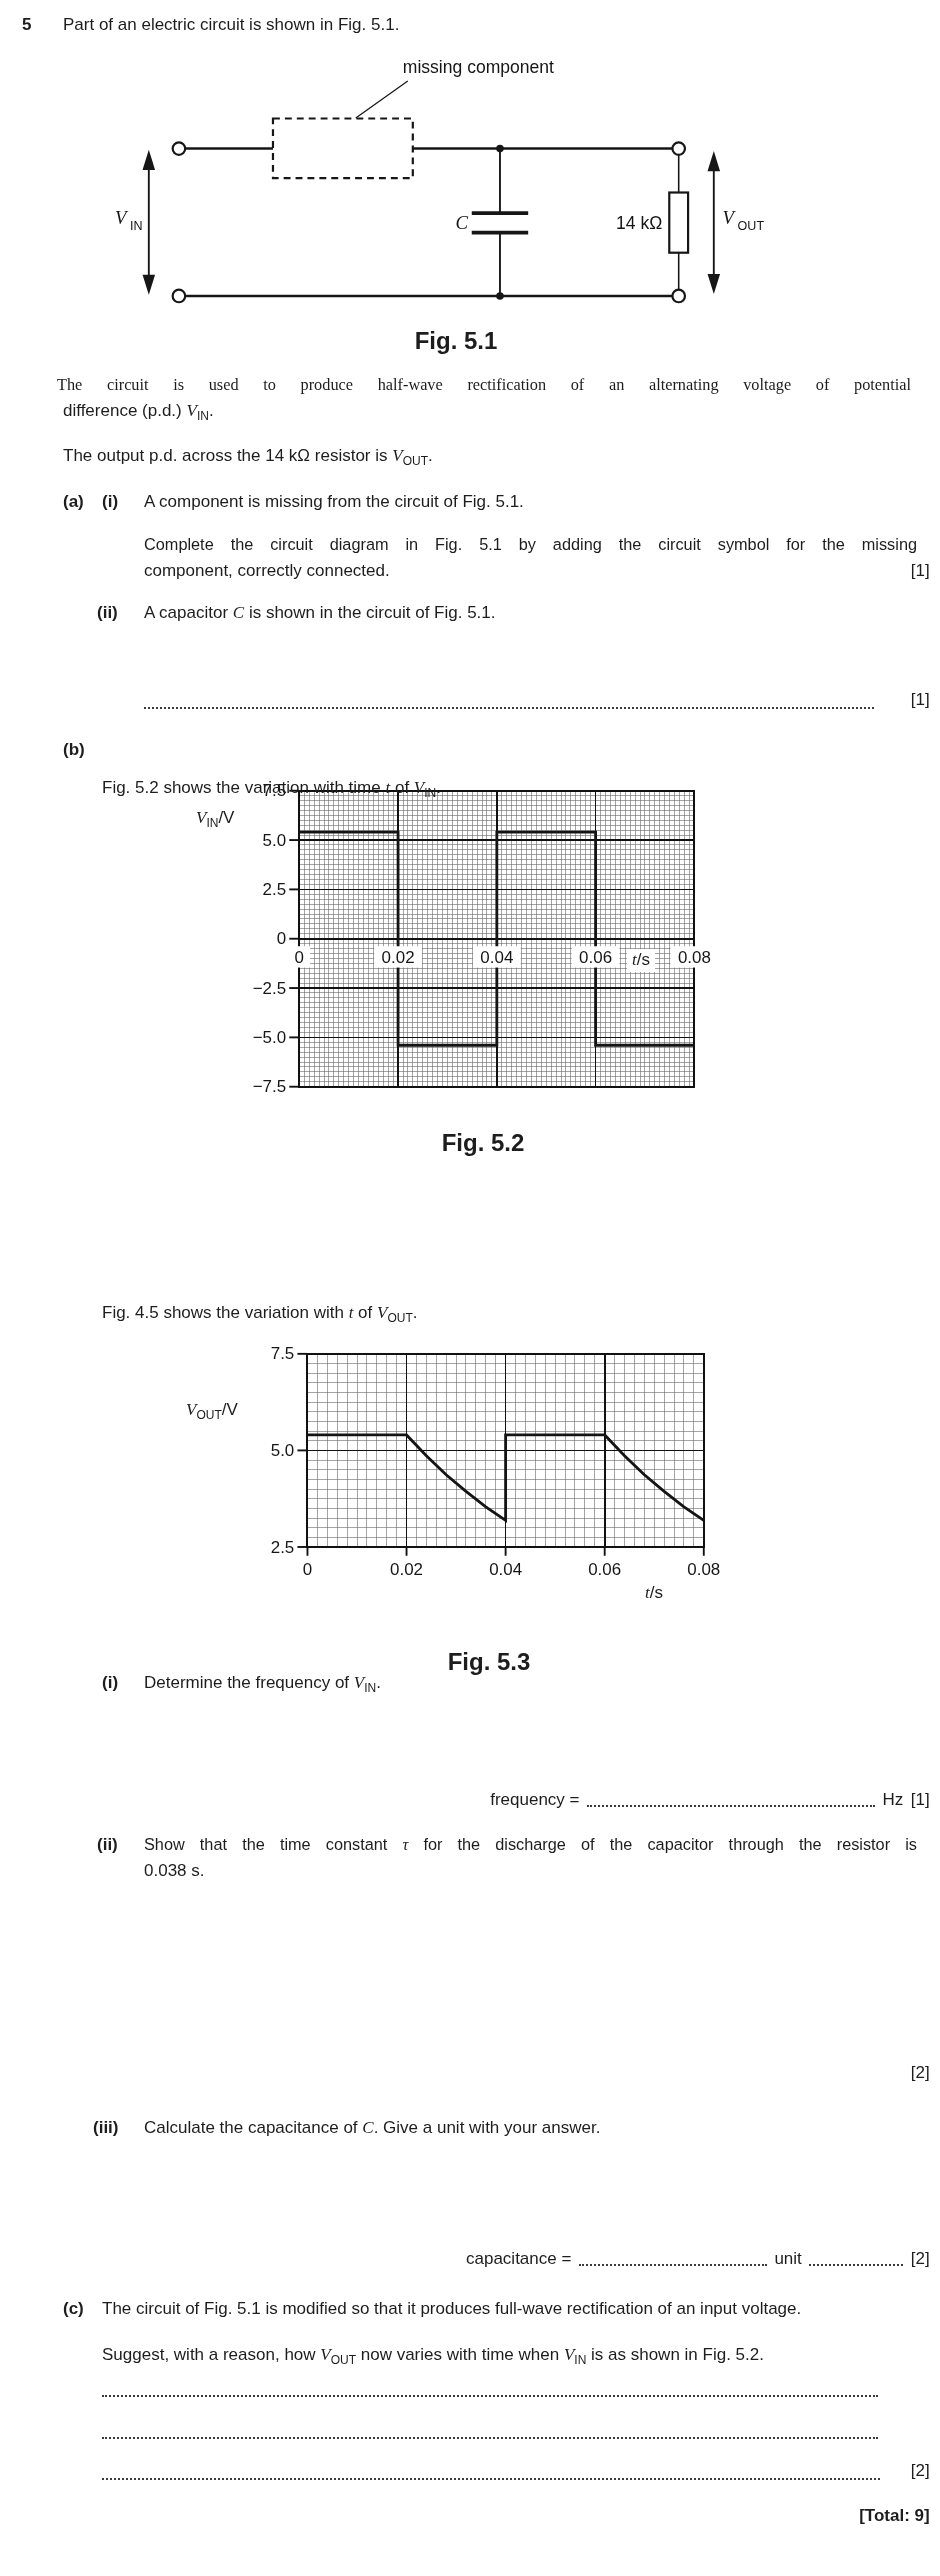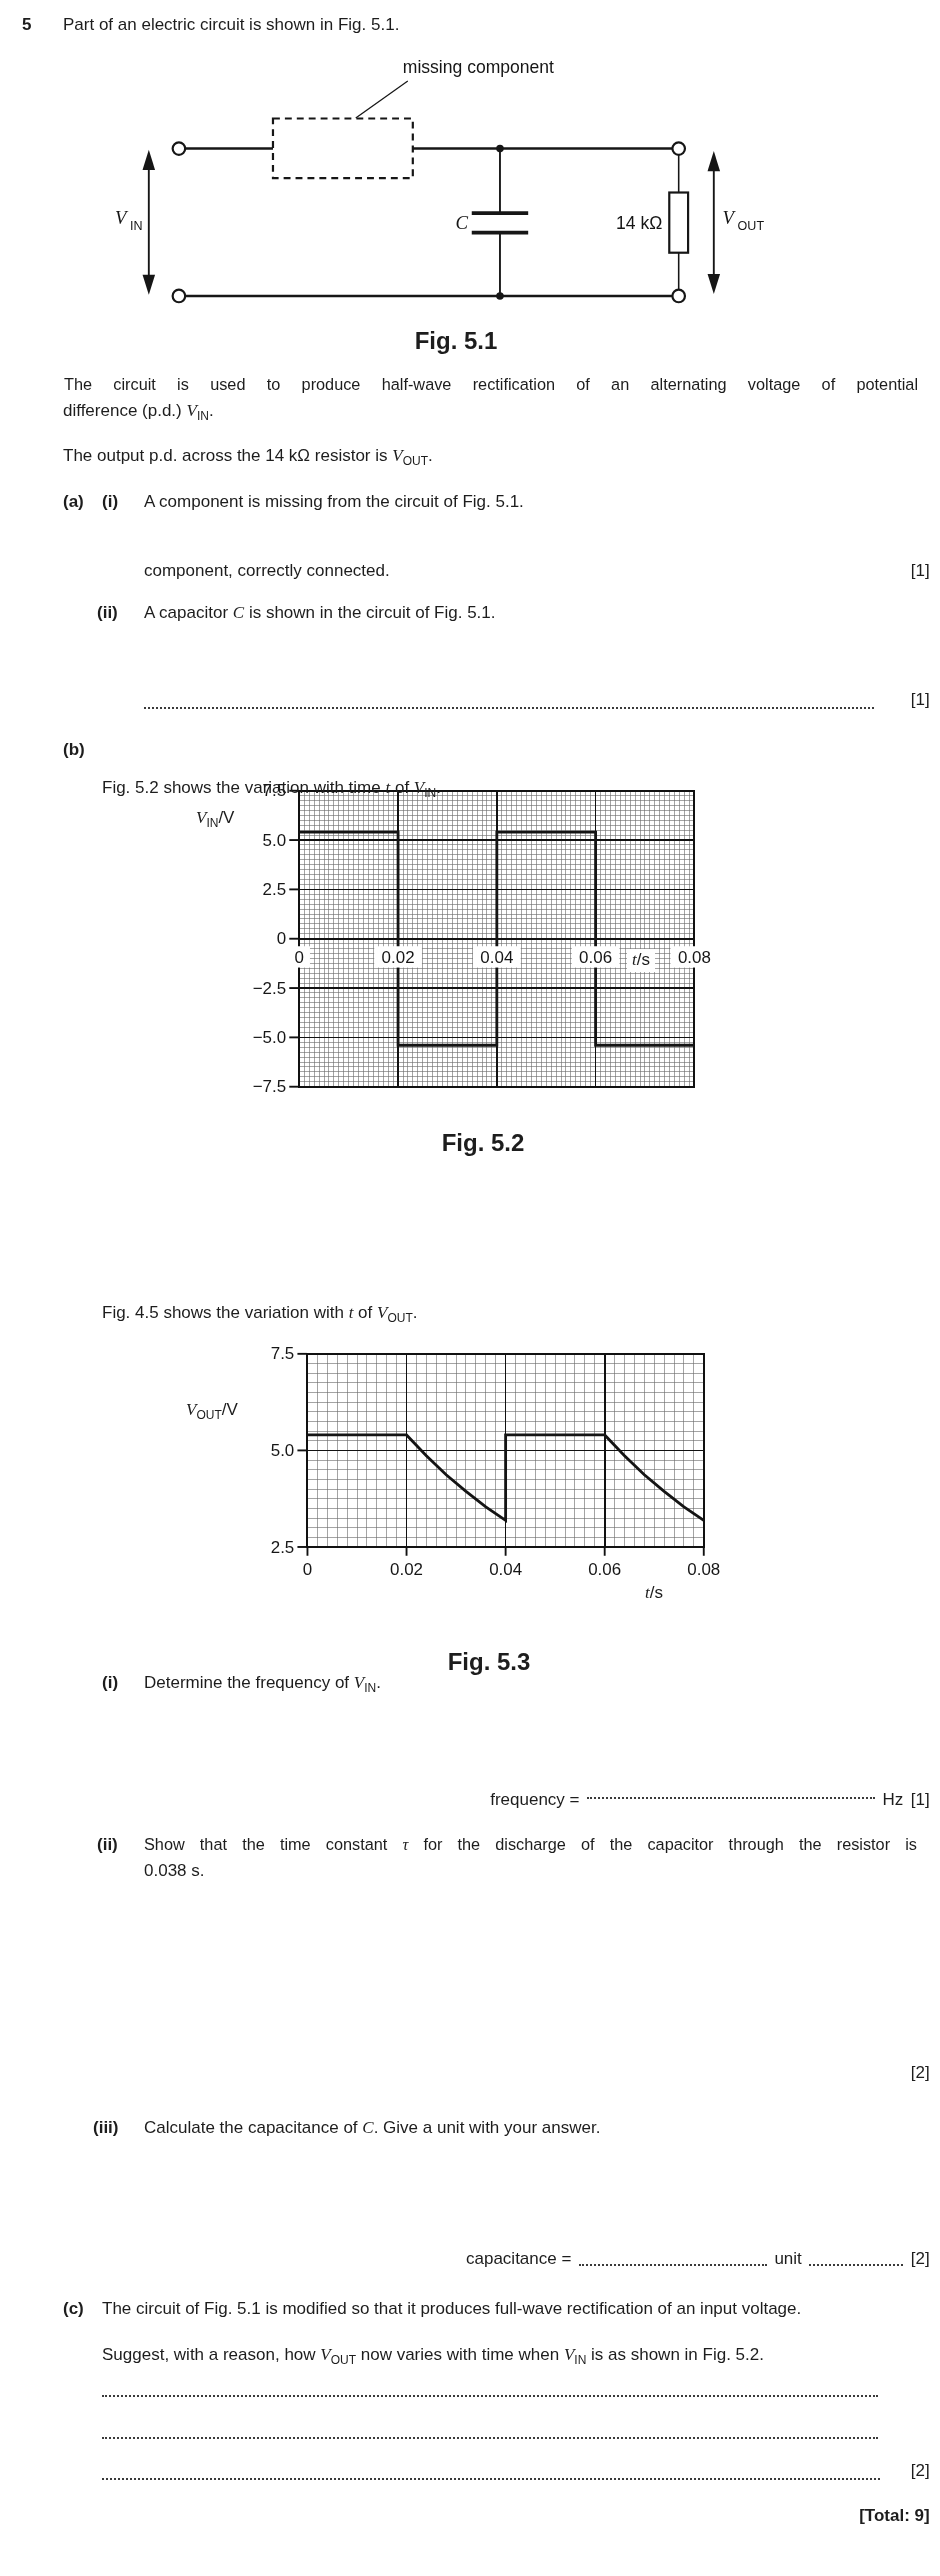--- a/index.html
+++ b/index.html
@@ -354,29 +354,30 @@
         <line x1="964" y1="2468" x2="964" y2="2481" stroke="#111" stroke-width="3"></line>
         <line x1="1122" y1="2468" x2="1122" y2="2481" stroke="#111" stroke-width="3"></line>
       </g>
   </svg>
 
   <div class="t b" style="left:22px;top:15px;">5</div>
   <div class="t" style="left:63px;top:15px;">Part of an electric circuit is shown in Fig. 5.1.</div>
 
   <div class="caption" style="left:362px;top:327px;">Fig. 5.1</div>
 
-  <div class="t stretch" style="left:64px;top:375px;width:854px;">The circuit is used to produce half-wave rectification of an alternating voltage of potential</div>
+  <div class="t stretch" style="left:57px;top:375px;width:854px;font-family:Liberation Serif, serif;">The circuit is used to produce half-wave rectification of an alternating voltage of potential</div>
   <div class="t" style="left:63px;top:401px;"><span>difference (p.d.) </span><span class="vr">V</span><span class="sub">IN</span><span>.</span></div>
 
   <div class="t" style="left:63px;top:446px;"><span>The output p.d. across the 14 kΩ resistor is </span><span class="vr">V</span><span class="sub">OUT</span><span>.</span></div>
 
   <div class="t b" style="left:63px;top:492px;">(a)</div>
   <div class="t b" style="left:102px;top:492px;">(i)</div>
   <div class="t" style="left:144px;top:492px;">A component is missing from the circuit of Fig. 5.1.</div>
 
+  <div class="t stretch" style="left:144px;top:535px;width:773px;">Complete the circuit diagram in Fig. 5.1 by adding the circuit symbol for the missing</div>
   <div class="t" style="left:144px;top:561px;">component, correctly connected.</div>
   <div class="mark" style="top:561px;">[1]</div>
 
   <div class="t b" style="left:97px;top:603px;">(ii)</div>
   <div class="t" style="left:144px;top:603px;"><span>A capacitor </span><span class="vr">C</span><span> is shown in the circuit of Fig. 5.1.</span></div>
 
   <div class="dotline" style="left:144px;top:707px;width:730px;"></div>
   <div class="mark" style="top:690px;">[1]</div>
 
   <div class="t b" style="left:63px;top:740px;">(b)</div>
@@ -388,21 +389,21 @@
 
   <div class="t" style="left:102px;top:1303px;"><span>Fig. 4.5 shows the variation with </span><span class="vr">t</span><span> of </span><span class="vr">V</span><span class="sub">OUT</span><span>.</span></div>
 
   <div class="ylab" style="left:186px;top:1400px;"><span class="vr">V</span><span class="sub">OUT</span><span>/V</span></div>
   <div class="xlab" style="left:645px;top:1583px;"><span class="vr">t</span><span>/s</span></div>
   <div class="caption" style="left:395px;top:1648px;">Fig. 5.3</div>
 
   <div class="t b" style="left:102px;top:1673px;">(i)</div>
   <div class="t" style="left:144px;top:1673px;"><span>Determine the frequency of </span><span class="vr">V</span><span class="sub">IN</span><span>.</span></div>
 
-  <div class="ansrow" style="right:11.3px;top:1790px;align-items:center;">
+  <div class="ansrow" style="right:11.3px;top:1790px;">
     <span>frequency =</span>
     <span class="dots" style="width:288px;"></span>
     <span>Hz</span>
     <span>[1]</span>
   </div>
 
   <div class="t b" style="left:97px;top:1835px;">(ii)</div>
   <div class="t stretch" style="left:144px;top:1835px;width:773px;"><span>Show that the time constant </span><span class="vr">τ</span><span> for the discharge of the capacitor through the resistor is</span></div>
   <div class="t" style="left:144px;top:1861px;">0.038 s.</div>
   <div class="mark" style="top:2063px;">[2]</div>

